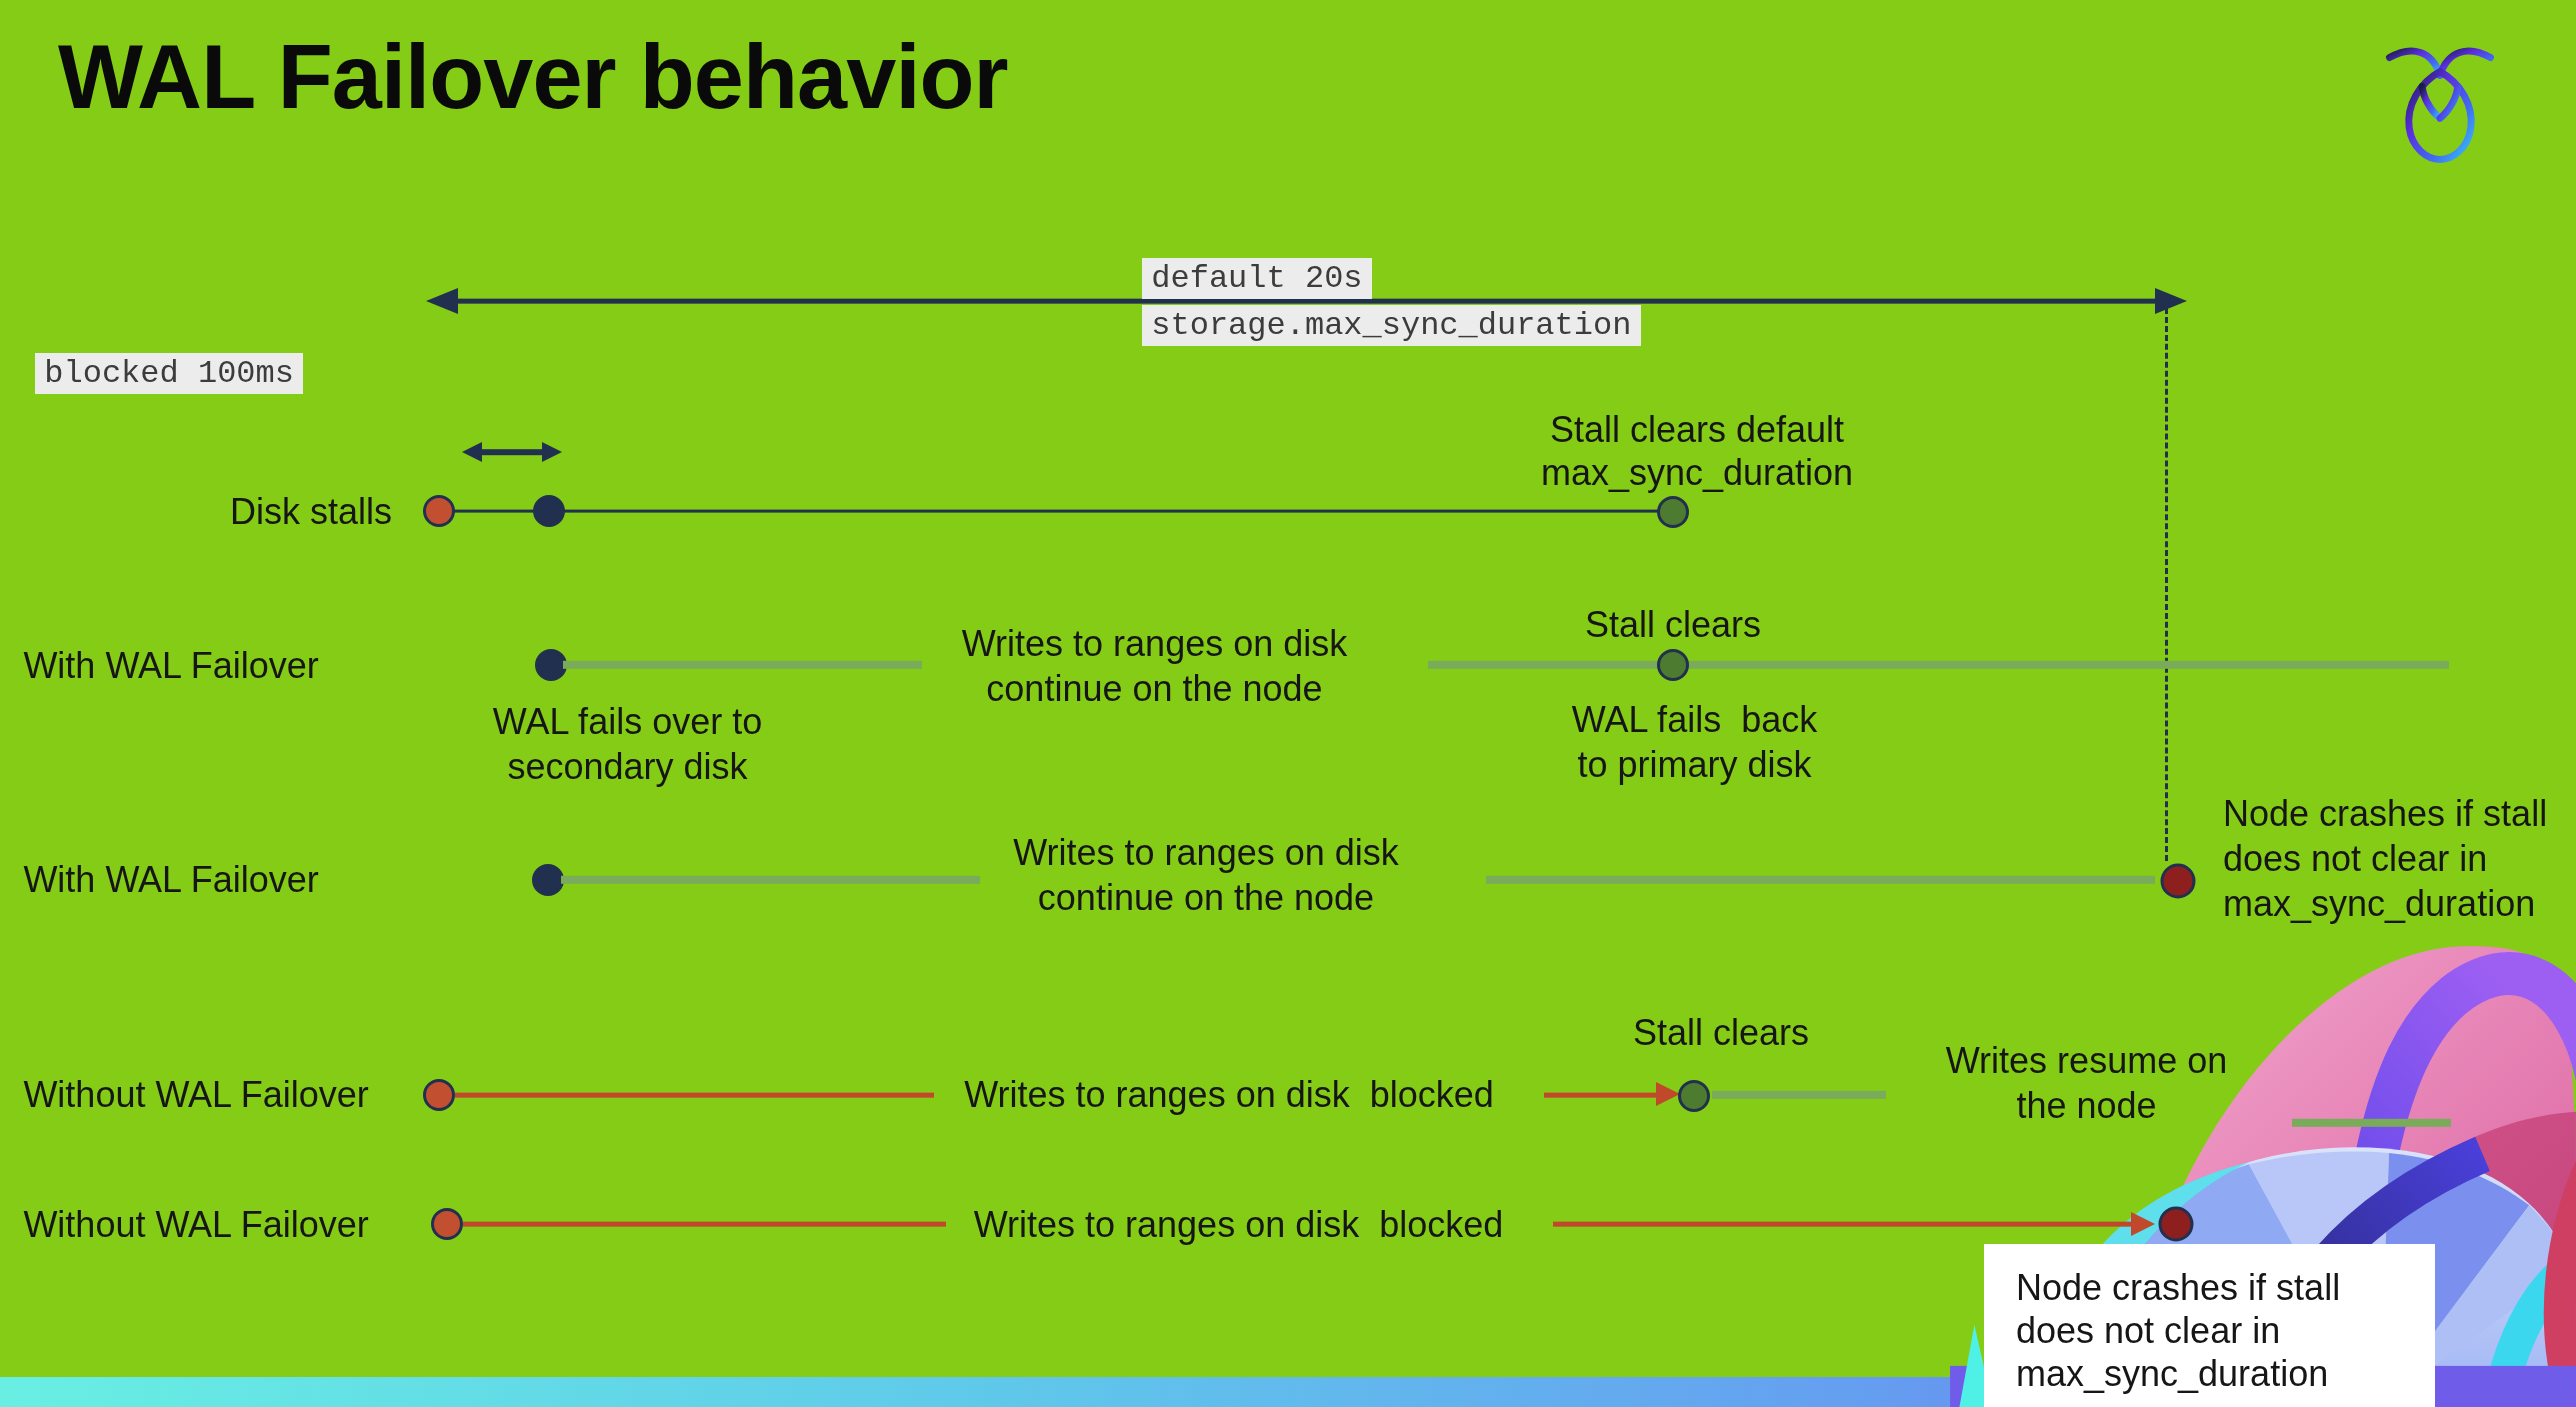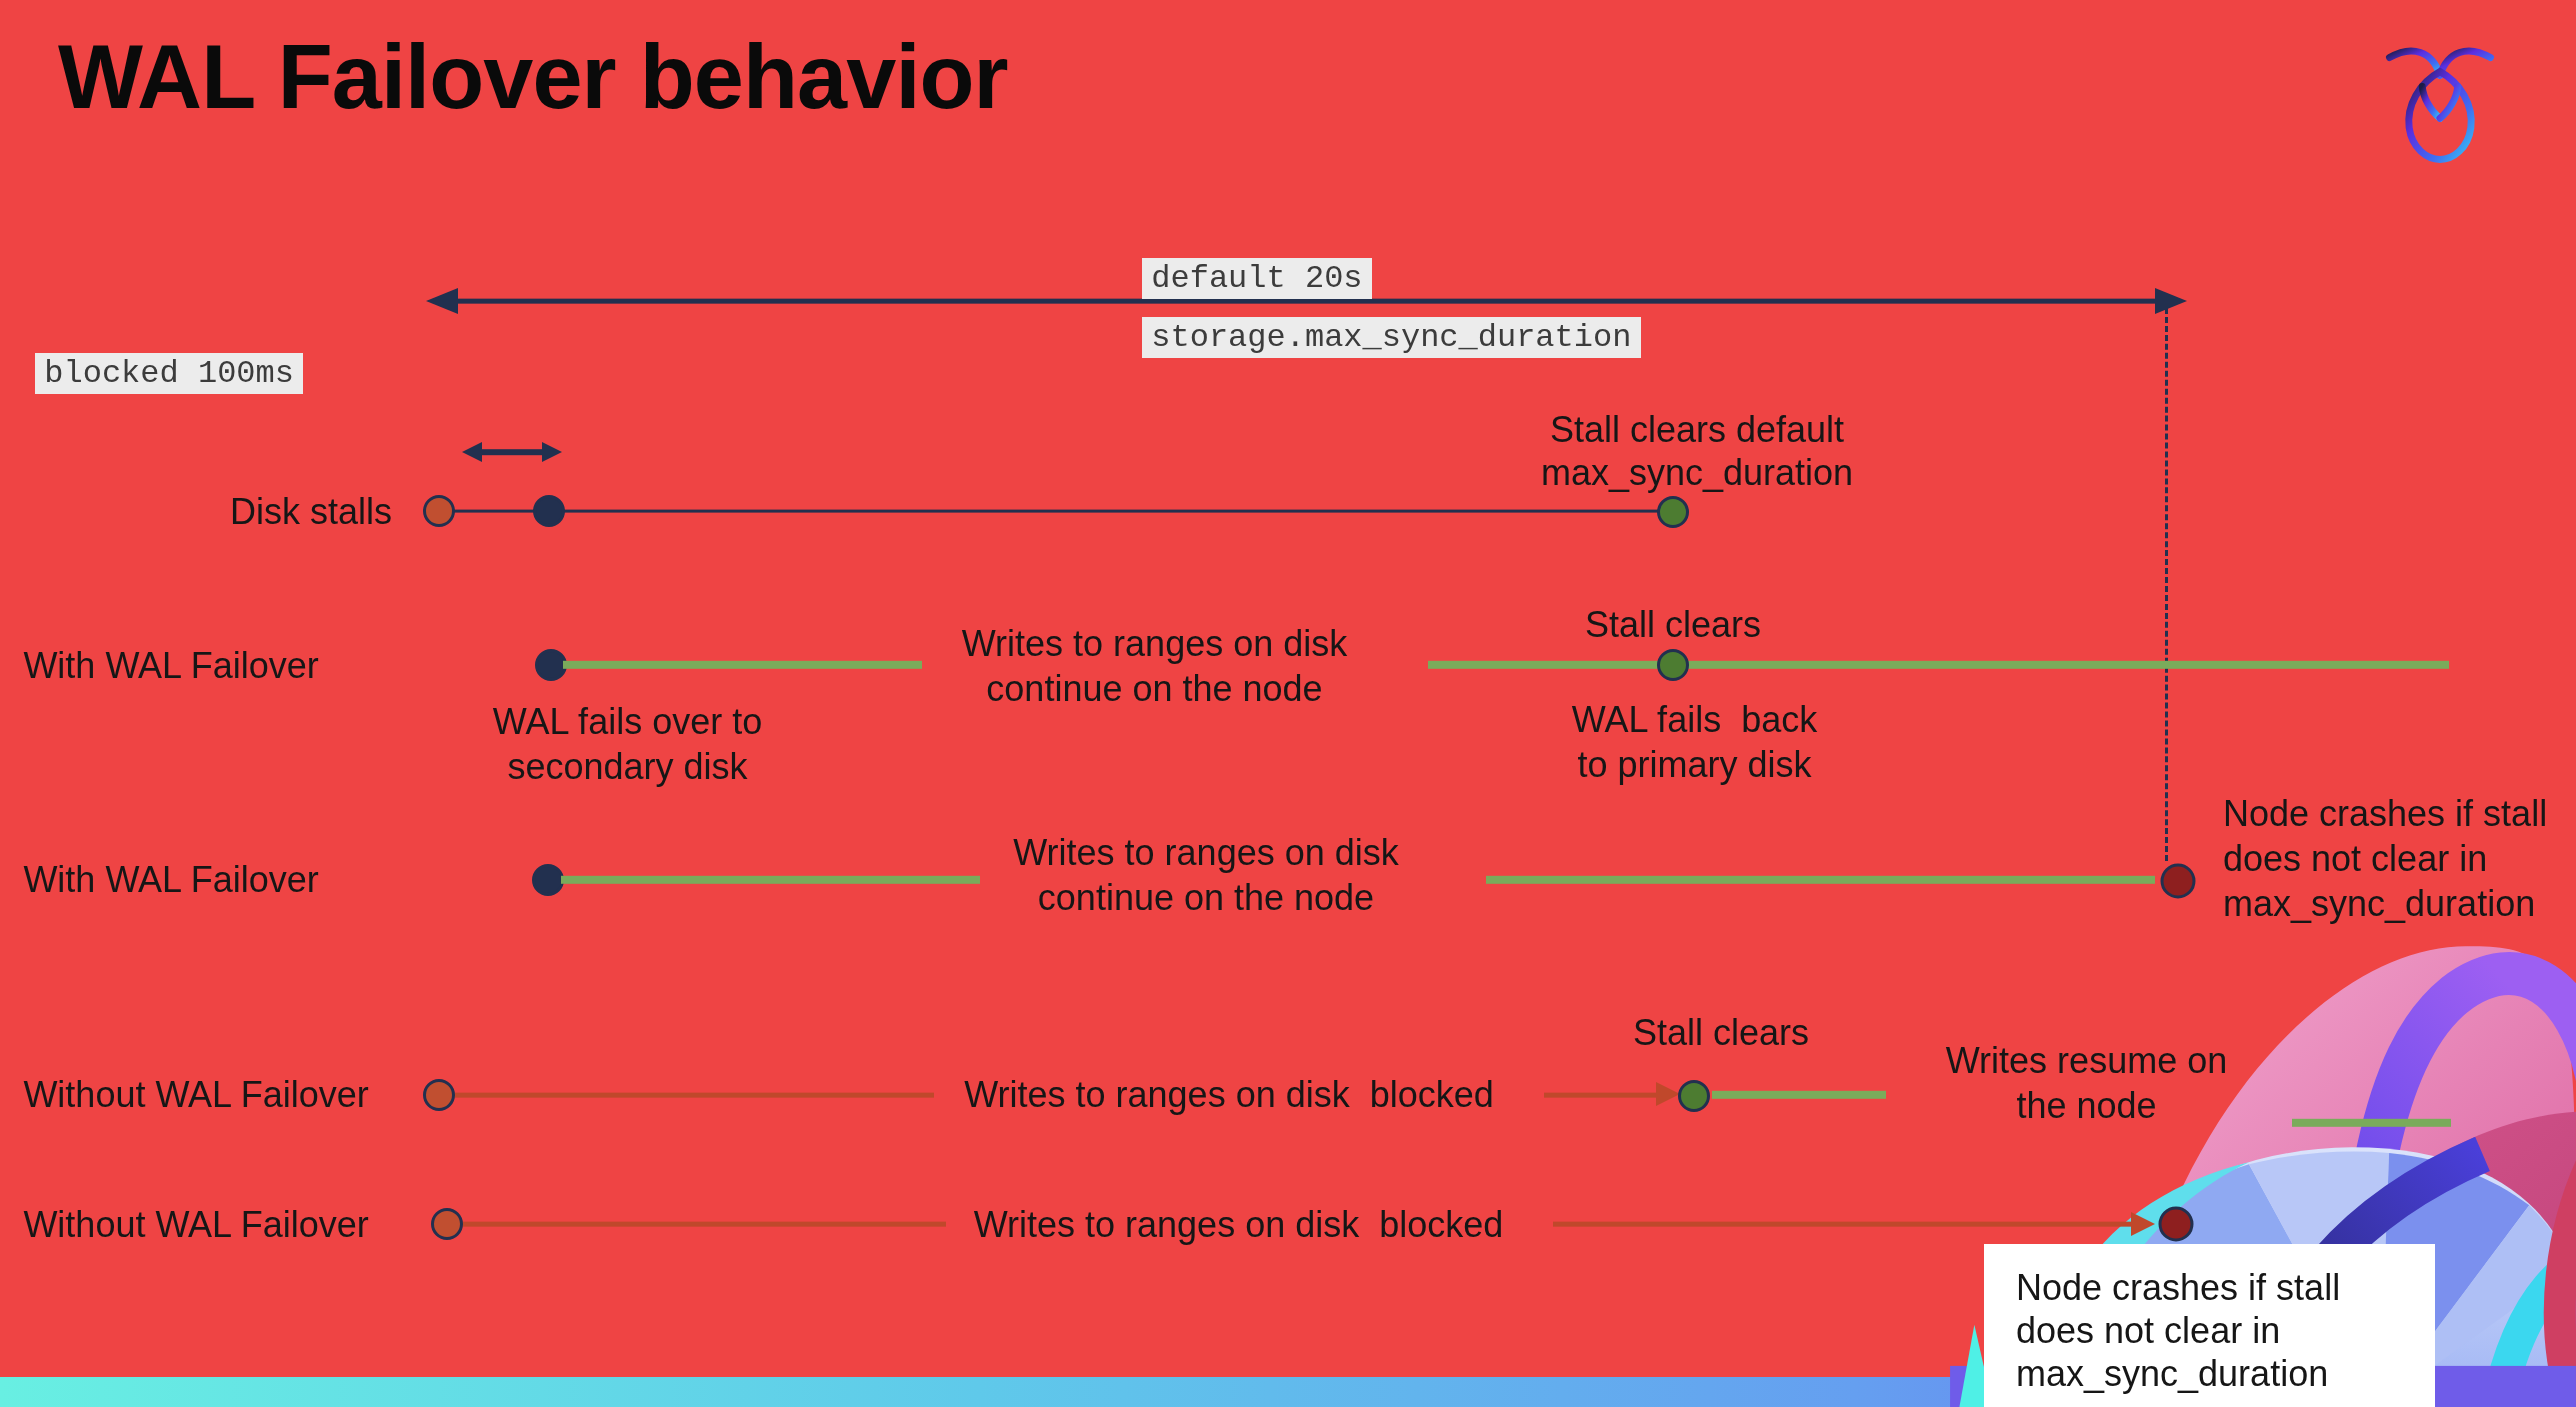--- a/index.html
+++ b/index.html
@@ -1,16 +1,16 @@
 <!DOCTYPE html>
 <html style="font-size:15px"><head>
 <meta charset="utf-8">
 <style>
   html,body{margin:0;padding:0;background:#fff;}
-  #canvas{position:relative;width:2576px;height:1408px;background:#ef4444;overflow:hidden;
+  #canvas{position:relative;width:2576px;height:1408px;background:#84cc16;overflow:hidden;
           font-family:"Liberation Sans",sans-serif;}
   .abs{position:absolute;}
   .txt{font-size:36px;line-height:45px;color:#161616;white-space:pre-wrap;}
   .center{text-align:center;}
   .mono{font-family:"Liberation Mono","DejaVu Sans Mono",monospace;font-size:32px;line-height:39px;
         color:#3c3c3c;background:#ececec;padding:0.9px 9.3px;display:inline-block;white-space:pre;}
   .dot{width:32px;height:32px;border-radius:50%;border:3.7px solid #22304f;box-sizing:border-box;
        transform:translate(-50%,-50%);}
   .dot-navy{background:#22304f;}
   .dot-red{background:#c14f30;}
@@ -93,21 +93,21 @@
     <rect x="0" y="472" width="670" height="44" fill="#6f5ce9"></rect>
     <path d="M 10 516 L 26 428 L 46 516 Z" fill="#4ff0e6"></path>
   </svg>
 
   <div class="abs line navy-line" style="left:456px;top:301px;width:1699px;height:4.7px;"></div>
   <div class="abs tri" style="left:426px;top:288px;border-top:13px solid transparent;border-bottom:13px solid transparent;border-right:32px solid #22304f;"></div>
   <div class="abs tri" style="left:2155px;top:288px;border-top:13px solid transparent;border-bottom:13px solid transparent;border-left:32px solid #22304f;"></div>
 
   <div class="abs z3" style="left:1142px;top:258px;">
     <span class="mono">default 20s</span><br>
-    <span class="mono" style="margin-top:18px;">storage.max_sync_duration</span>
+    <span class="mono" style="margin-top:6px;">storage.max_sync_duration</span>
   </div>
 
   <div class="abs z3" style="left:35px;top:353px;">
     <span class="mono">blocked 100ms</span><br>
   </div>
   <div class="abs line navy-line" style="left:480px;top:452px;width:64px;height:5.6px;"></div>
   <div class="abs tri" style="left:462px;top:442px;border-top:10.3px solid transparent;border-bottom:10.3px solid transparent;border-right:20.6px solid #22304f;"></div>
   <div class="abs tri" style="left:542px;top:442px;border-top:10.3px solid transparent;border-bottom:10.3px solid transparent;border-left:20.6px solid #22304f;"></div>
 
   <div class="abs" style="left:2165px;top:308px;height:553px;border-left:3.7px dashed #22304f;"></div>

